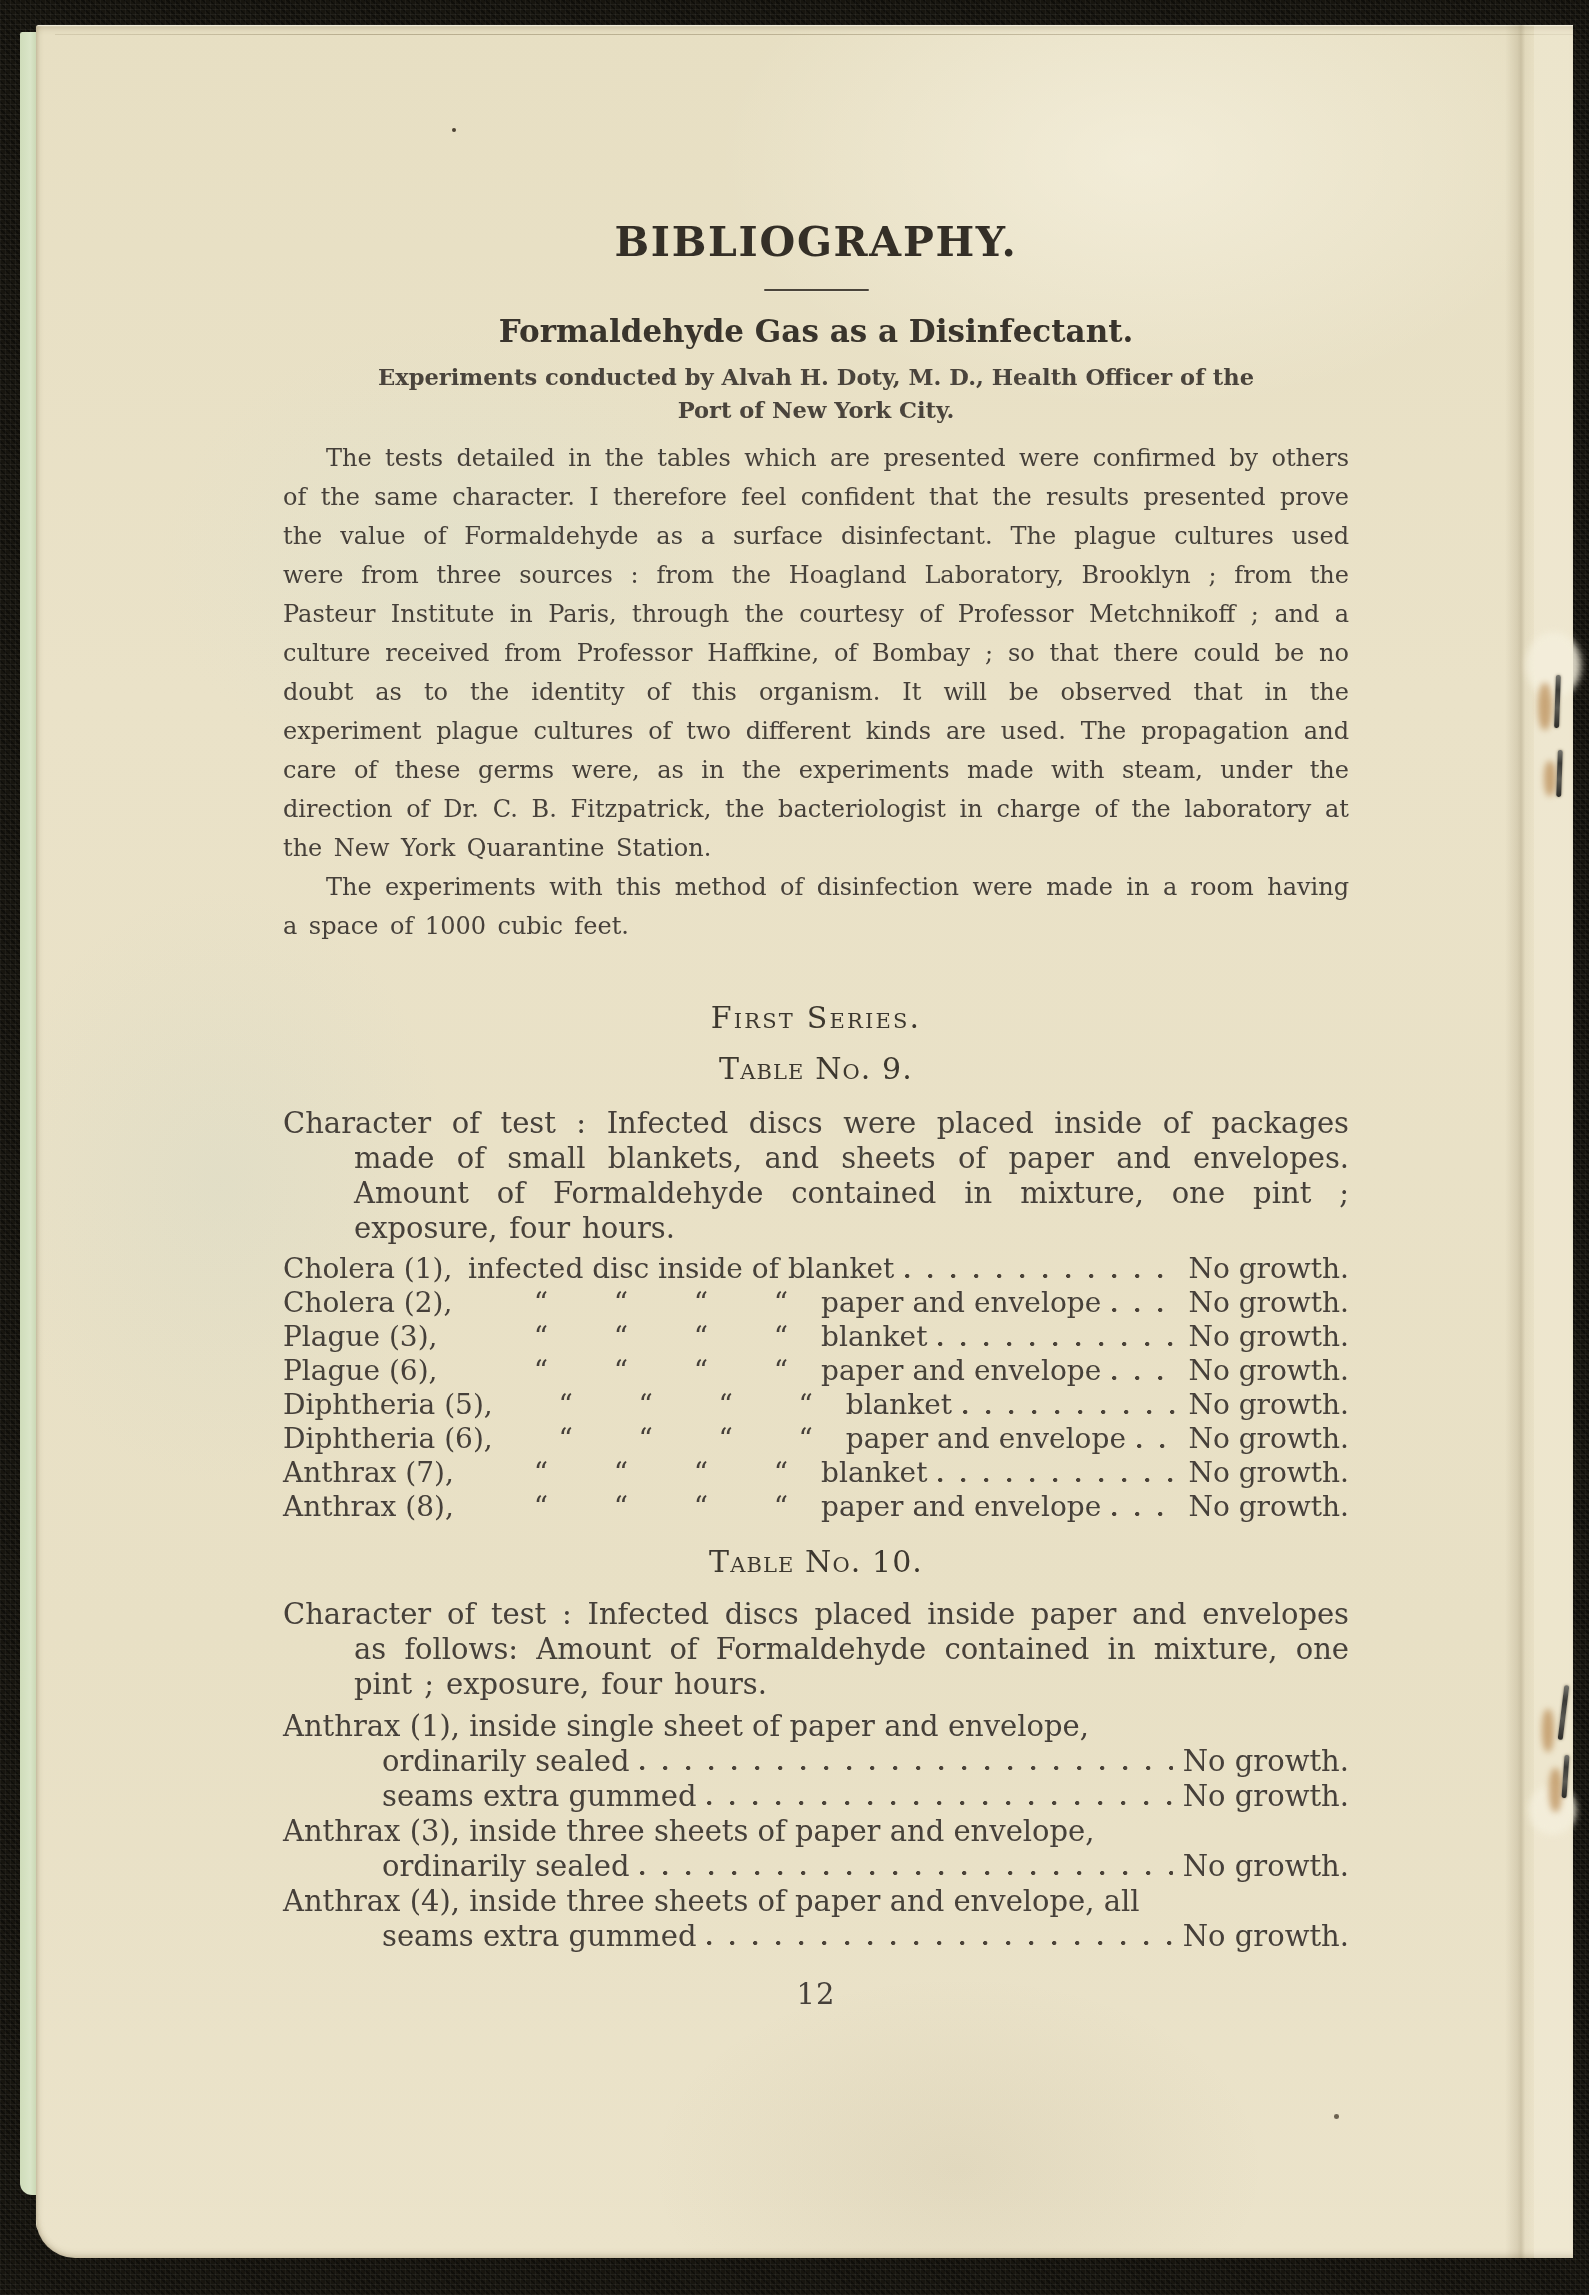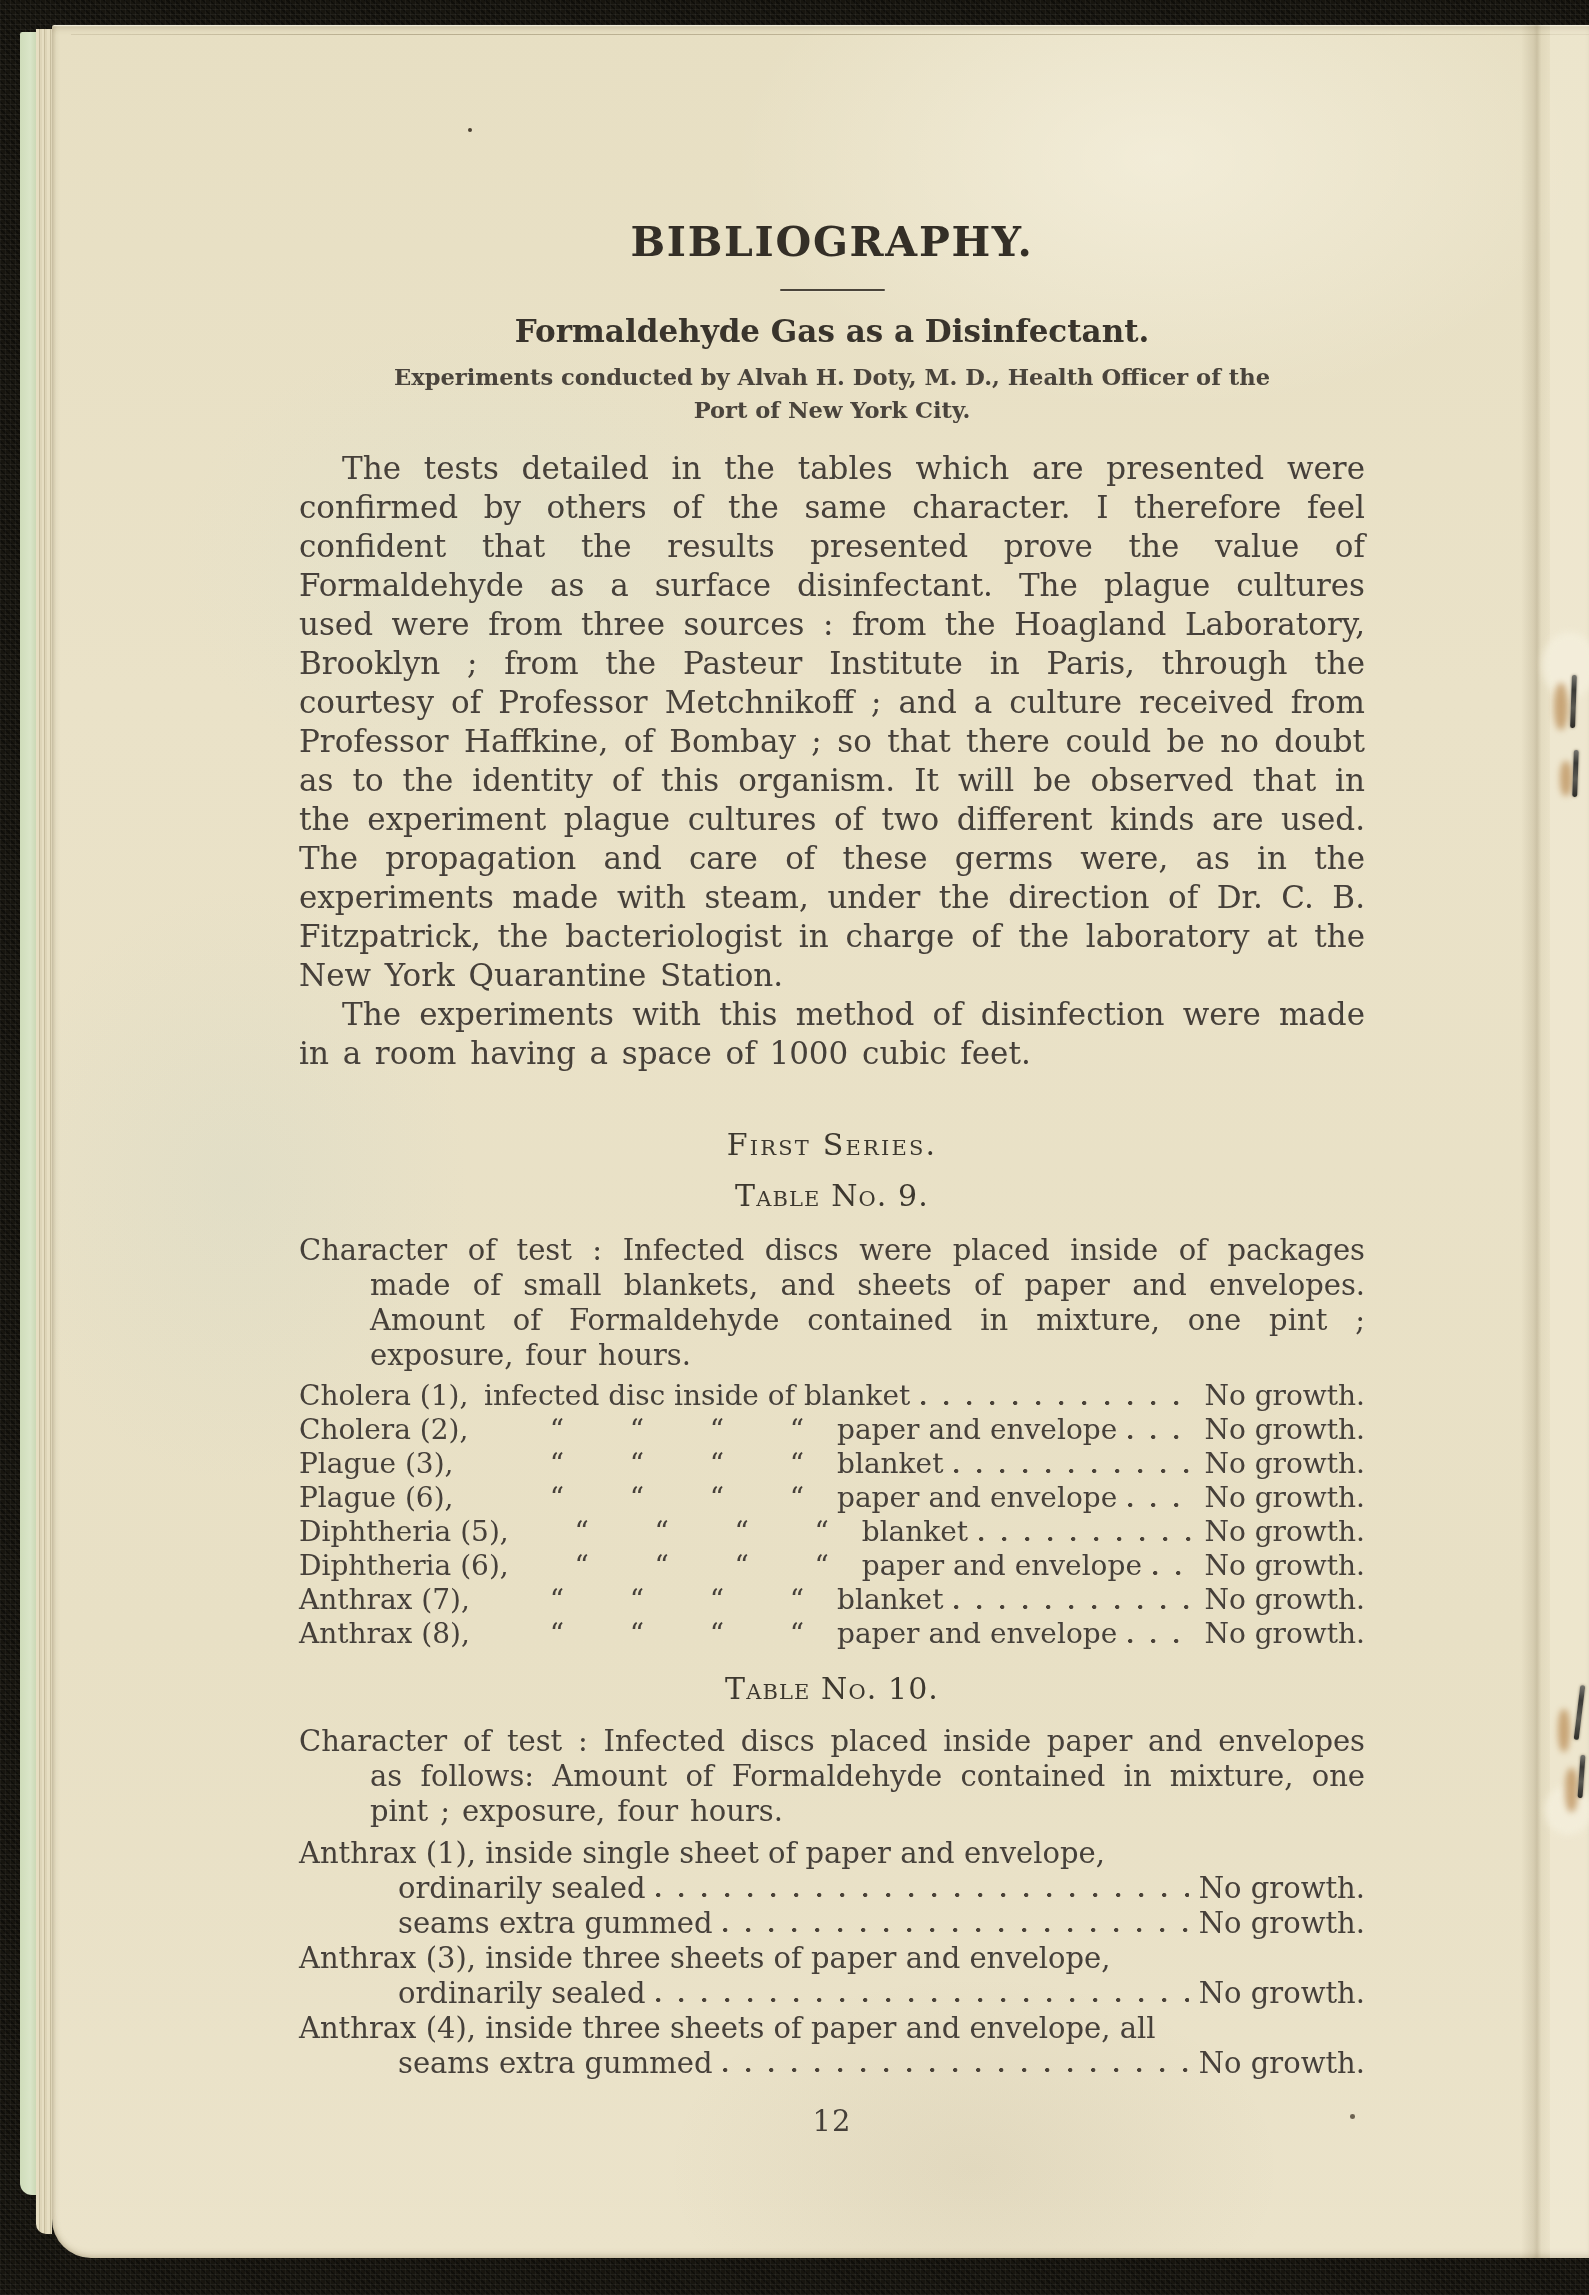--- a/index.html
+++ b/index.html
@@ -18,21 +18,21 @@
   .edge-green{position:absolute;left:20px;top:32px;width:16.6px;height:2163px;
     background:linear-gradient(90deg,#cfdcba,#dae5c8 60%,#c9d6b2);
     border-radius:2.2px 0 0 12px;}
 
   
   .page-stack{position:absolute;left:36px;top:29px;width:15.5px;height:2205px;
     background:repeating-linear-gradient(90deg,#e6dec2 0 2.8px,#c7bd9e 2.8px 3.9px,#ded5b8 3.9px 5.5px);
     border-radius:0 0 0 10px;}
 
   
-  .page{position:absolute;left:52px;top:25.4px;width:1537px;height:2233px;
+  .page{position:absolute;left:36px;top:25.4px;width:1537px;height:2233px;
     background-color:#e9e1c6;
     background-image:
       radial-gradient(ellipse 497px 386px at 28% 24%, rgba(205,222,212,0.20), transparent 62%),
       radial-gradient(ellipse 386px 497px at 12% 52%, rgba(188,205,196,0.16), transparent 60%),
       radial-gradient(ellipse 607px 359px at 72% 6%, rgba(255,252,240,0.45), transparent 70%),
       radial-gradient(ellipse 441px 276px at 60% 96%, rgba(120,100,60,0.08), transparent 70%),
       linear-gradient(180deg,#e7dfc3,#eae2c8 30%,#e8e0c5 72%,#ebe3ca);
     border-radius:2.2px 0 0 39px;
     box-shadow:
       inset 0 2.2px 1.7px -1.1px rgba(255,252,238,0.9),
@@ -60,21 +60,21 @@
   
   .content{position:absolute;left:247px;top:0;width:1066px;color:#46403a;}
 
   h1.title{margin:193px 0 0;text-align:center;font-size:41px;line-height:49px;font-weight:bold;
     letter-spacing:1.7px;color:#342f27;}
   .rule{width:105px;height:1.7px;background:#4a443a;margin:22px auto 0;border-radius:1.1px;
     box-shadow:0 0.6px 0 rgba(255,255,255,0.35);}
   h2.subtitle{margin:21px 0 0;text-align:center;font-size:31px;line-height:38px;font-weight:bold;color:#39342c;}
   .byline{margin:11px 0 0;text-align:center;font-size:22.6px;line-height:33px;color:#4a443c;font-weight:bold;}
 
-  p.body{margin:22px 0 0;font-size:31px;line-height:39px;text-align:justify;
+  p.body{margin:12px 0 0;font-size:24px;line-height:39px;text-align:justify;
     text-indent:43px;word-spacing:3.9px;}
   p.body + p.body{margin-top:0;}
 
   h3.series{margin:55px 0 0;text-align:center;font-size:30px;line-height:34px;font-weight:normal;
     font-variant:small-caps;letter-spacing:2.2px;color:#3d382f;}
   h4.tableno{margin:16.6px 0 0;text-align:center;font-size:30px;line-height:34px;font-weight:normal;
     font-variant:small-caps;letter-spacing:1.1px;color:#3d382f;}
   h4.tableno.second{margin-top:21px;}
 
   p.charpara{margin:20px 0 0;font-size:29px;line-height:35px;text-align:justify;

